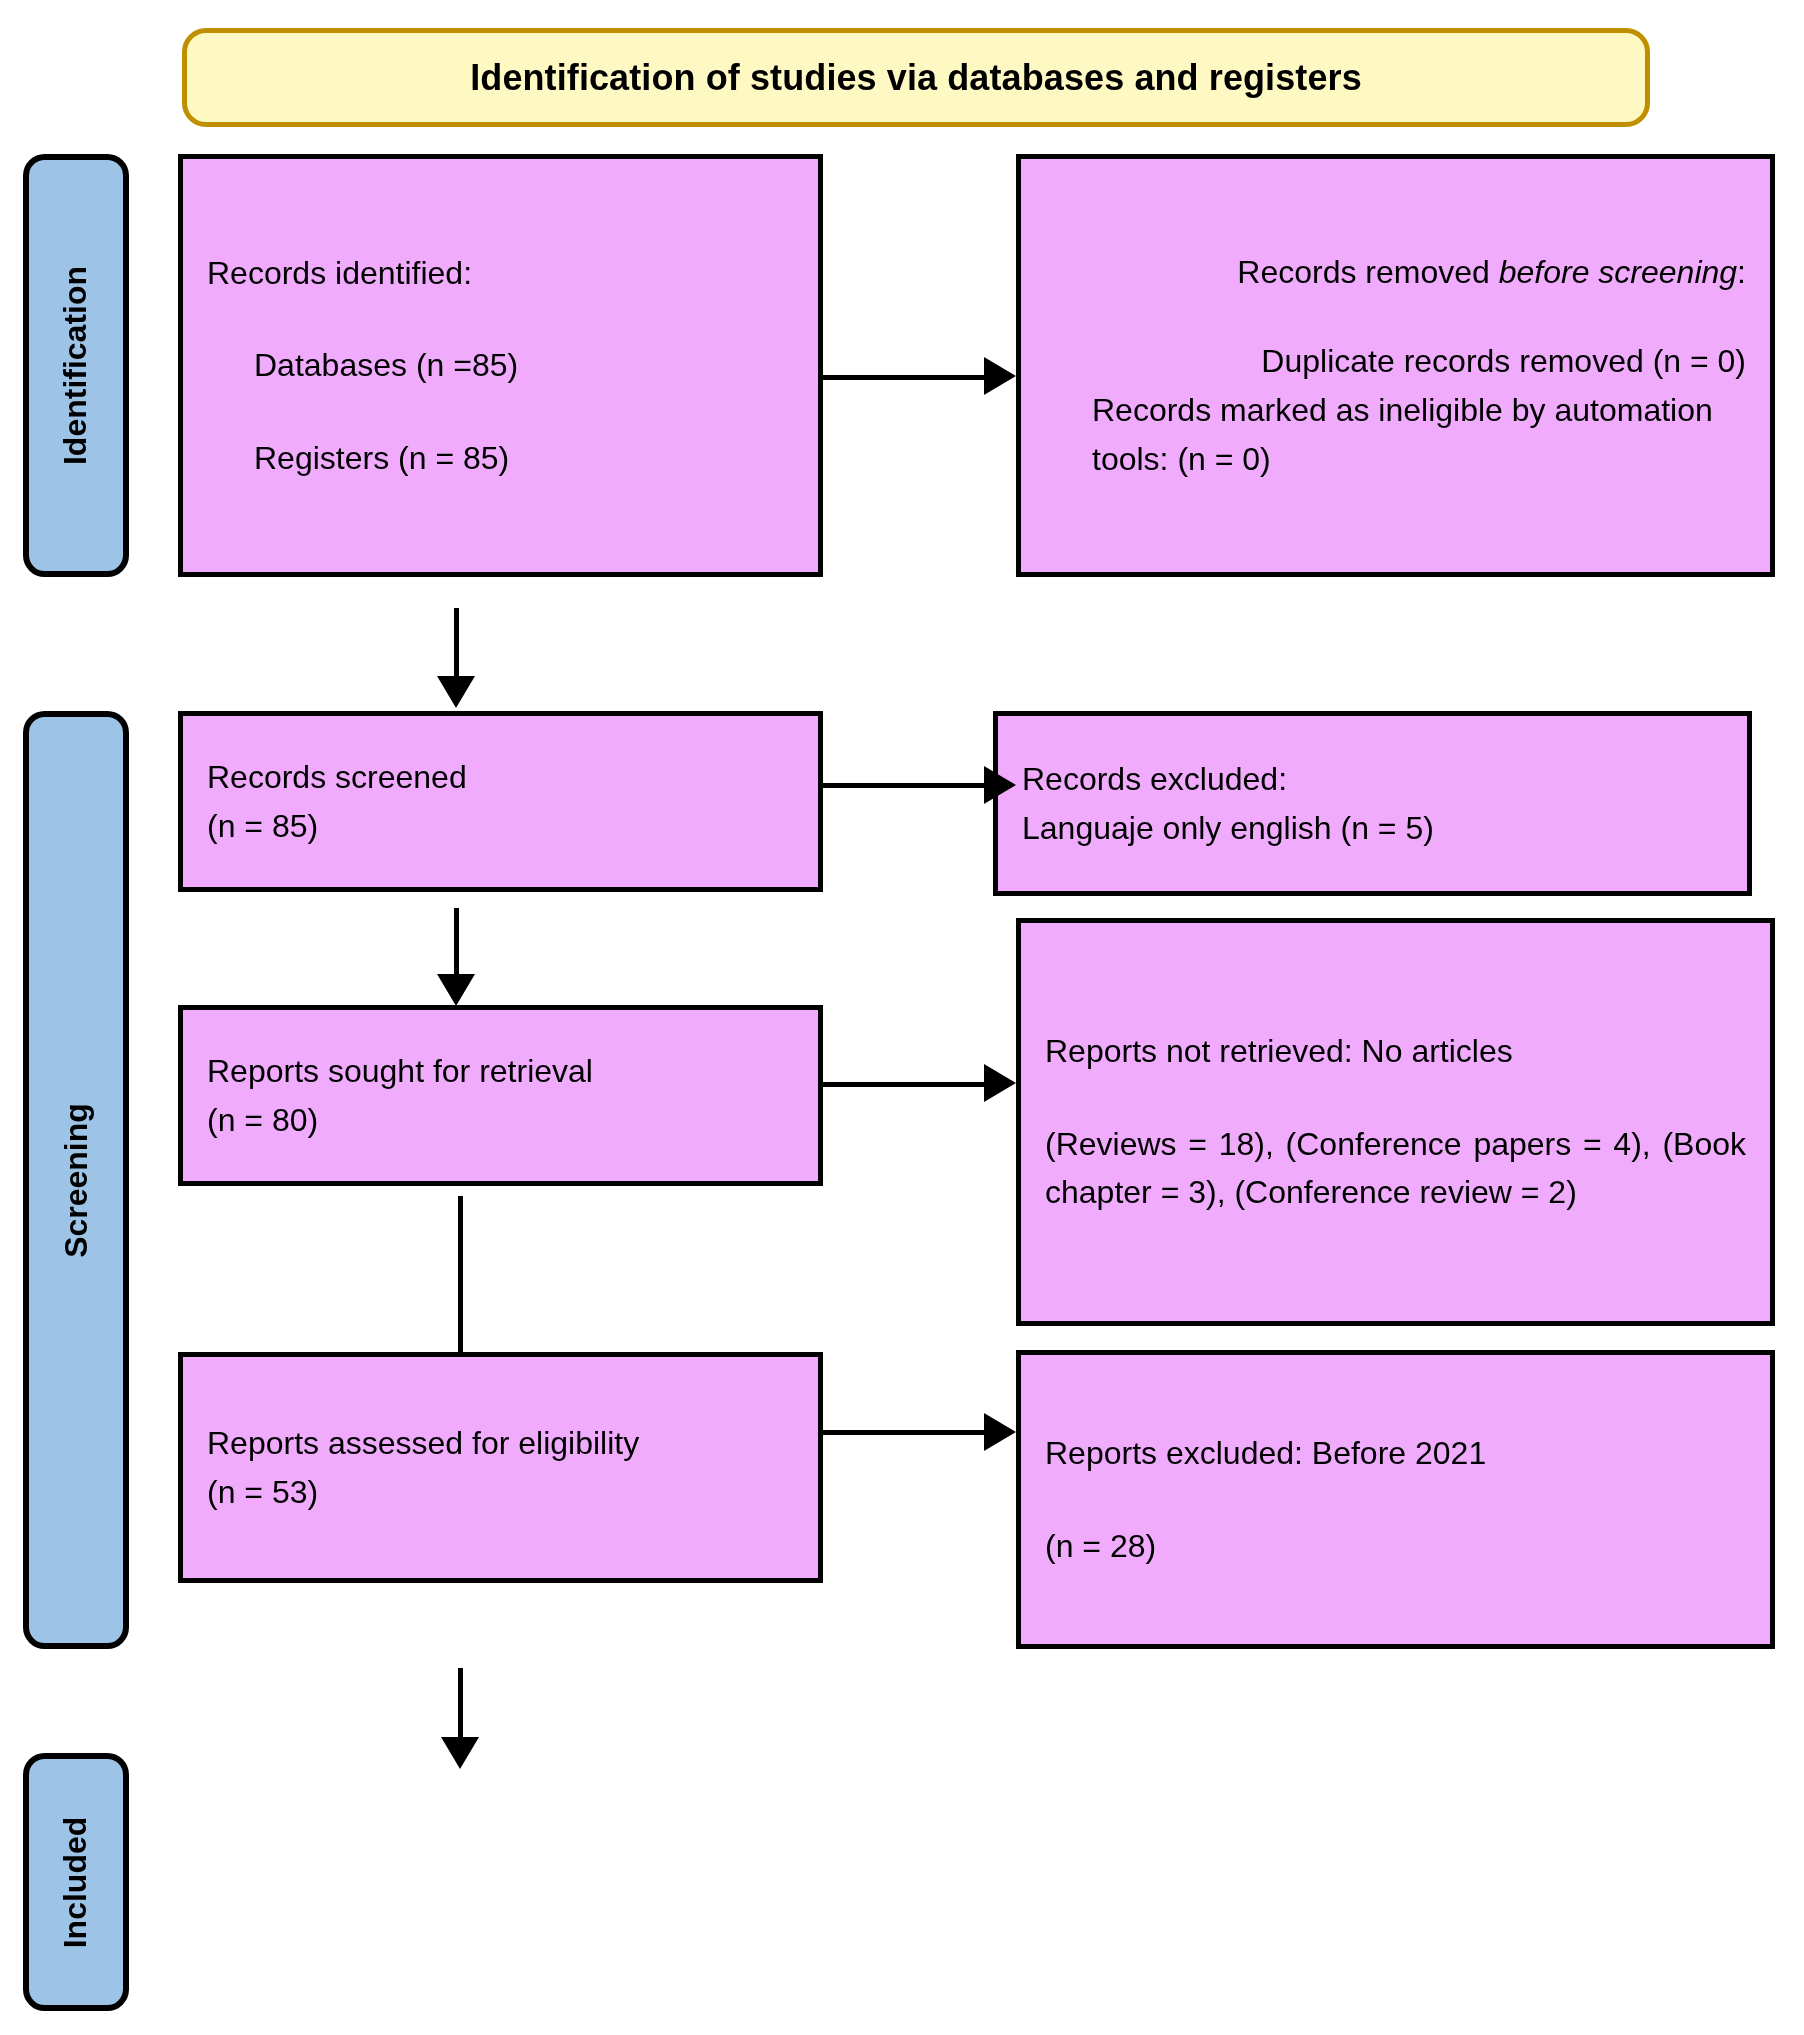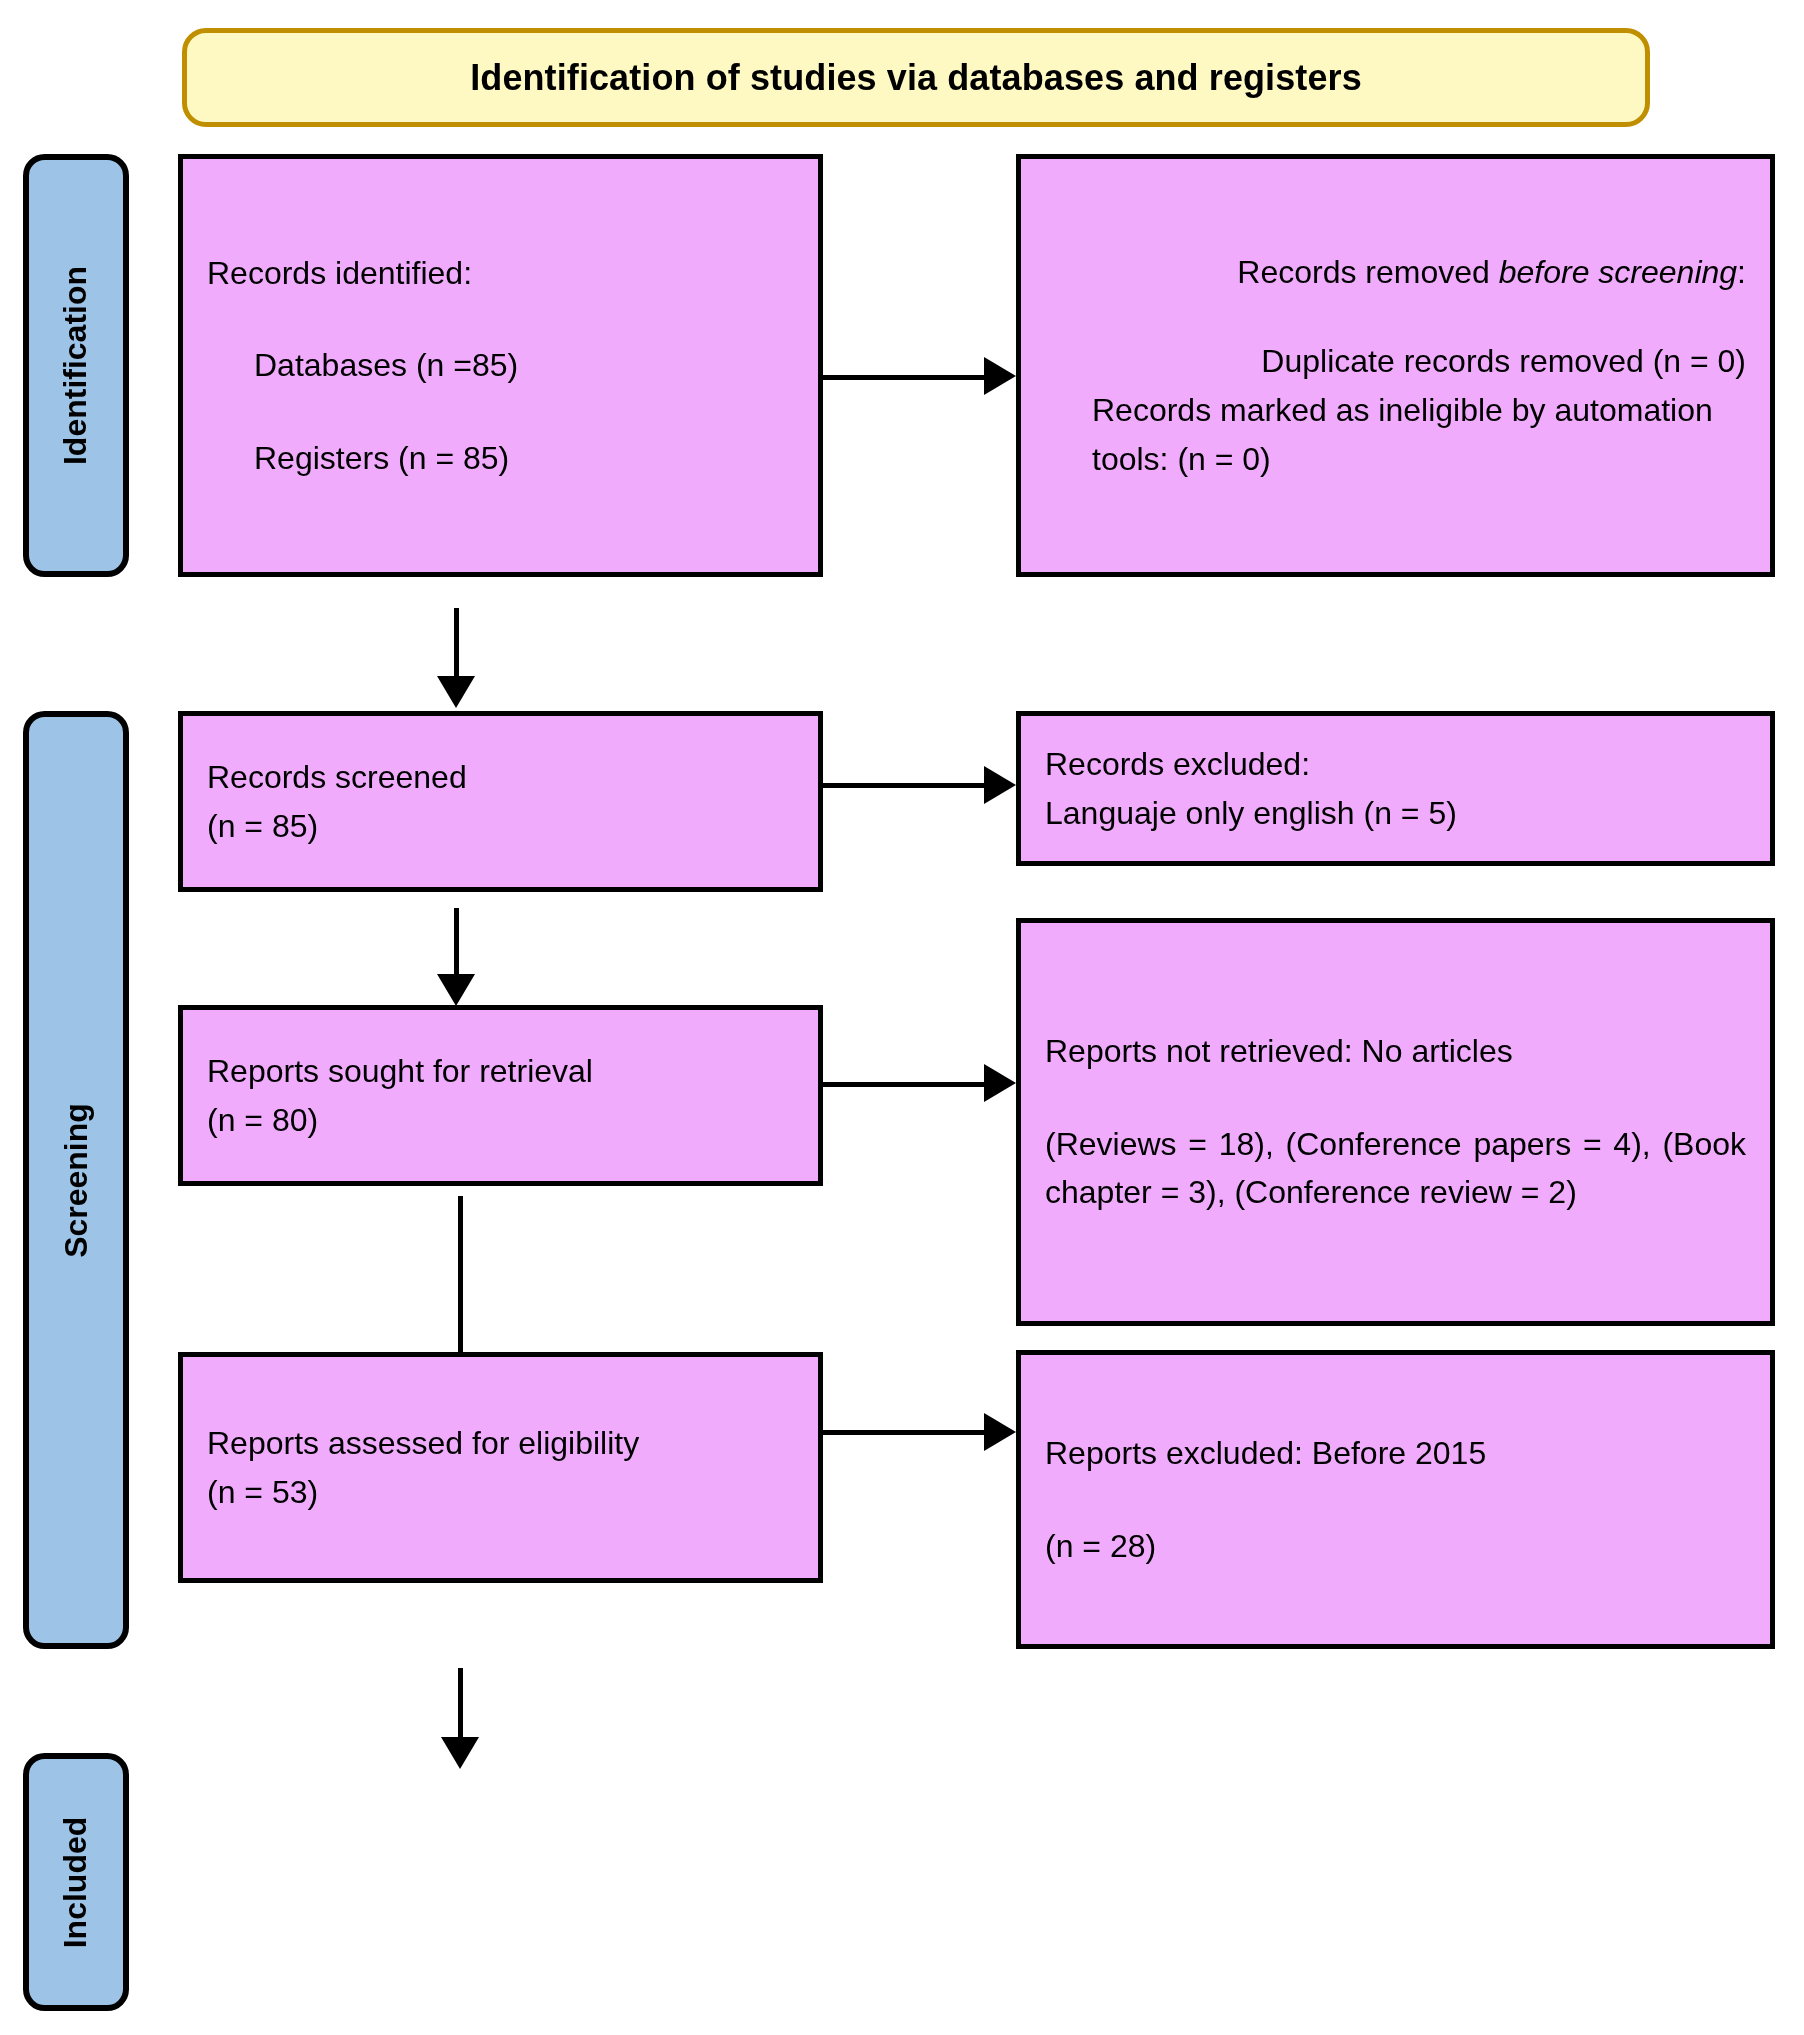--- a/index.html
+++ b/index.html
@@ -153,21 +153,21 @@
   <div class="conn">
     <div class="v-line" style="left:454px; top:608px; height:73px;"></div>
     <div class="arrow-down" style="left:437px; top:676px;"></div>
   </div>
 
   <div class="flow-box" style="left:178px; top:711px; width:645px; height:181px;padding-left:24px;">
     <p>Records screened</p>
     <p>(n = 85)</p>
   </div>
 
-  <div class="flow-box" style="left:1016px; top:711px; width:759px; height:155px;">
+  <div class="flow-box" style="left:993px; top:711px; width:759px; height:185px;">
     <p>Records excluded:</p>
     <p>Languaje only english (n = 5)</p>
   </div>
 
   <div class="conn">
     <div class="h-line" style="left:823px; top:783px; width:164px;"></div>
     <div class="arrow-right" style="left:984px; top:766px;"></div>
   </div>
 
   <div class="conn">
@@ -194,21 +194,21 @@
     <div class="v-line" style="left:458px; top:1196px; height:182px;"></div>
     <div class="arrow-down" style="left:441px; top:1373px;"></div>
   </div>
 
   <div class="flow-box" style="left:178px; top:1352px; width:645px; height:231px;">
     <p>Reports assessed for eligibility</p>
     <p>(n = 53)</p>
   </div>
 
   <div class="flow-box" style="left:1016px; top:1350px; width:759px; height:299px;">
-    <p>Reports excluded: Before 2015</p>
+    <p>Reports excluded: Before 2021</p>
     <p class="gap-top">(n = 28)</p>
   </div>
 
   <div class="conn">
     <div class="h-line" style="left:823px; top:1430px; width:164px;"></div>
     <div class="arrow-right" style="left:984px; top:1413px;"></div>
   </div>
 
   <div class="conn">
     <div class="v-line" style="left:458px; top:1668px; height:73px;"></div>

